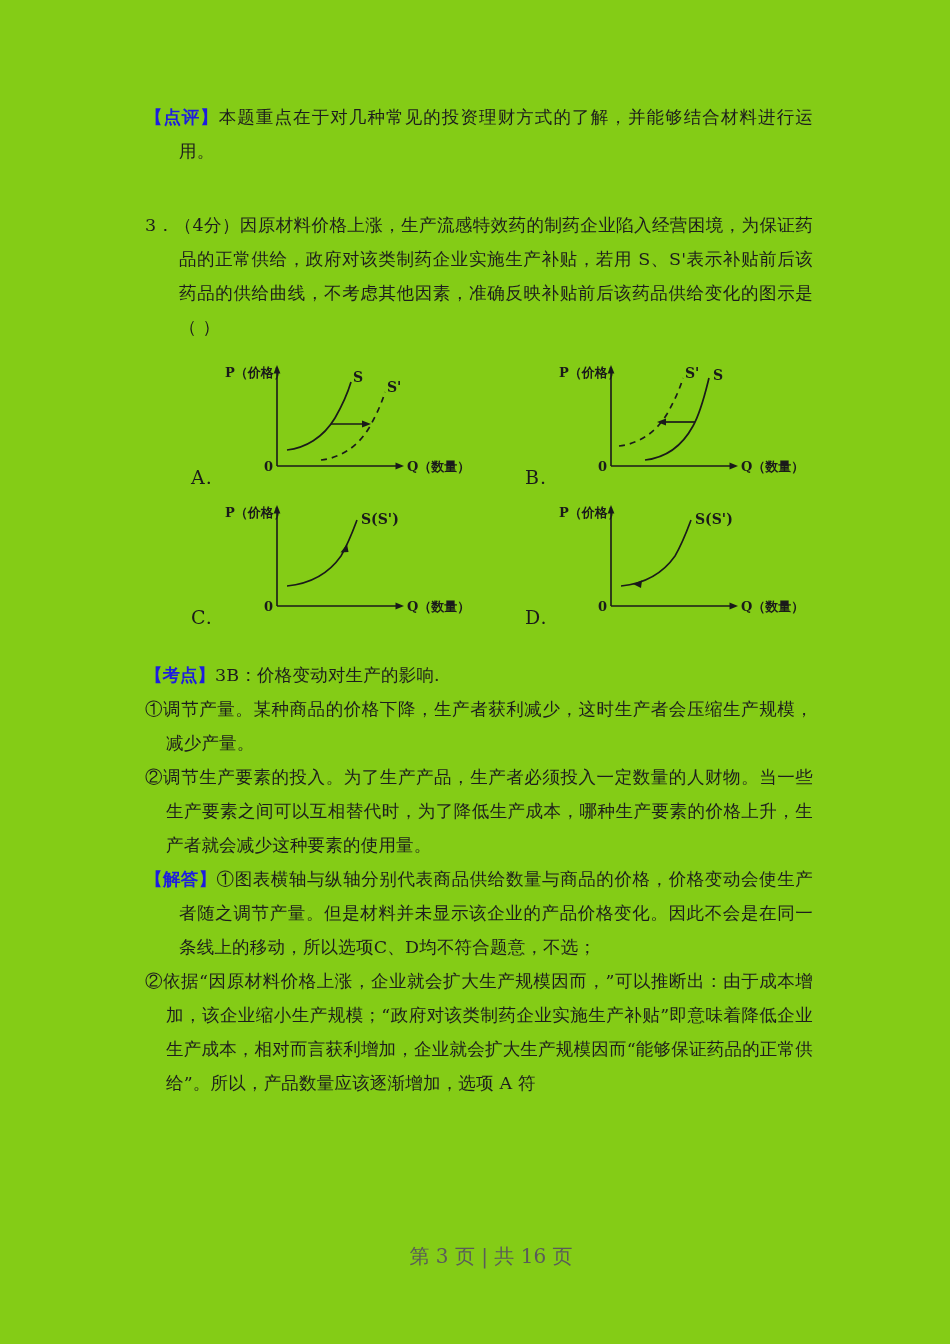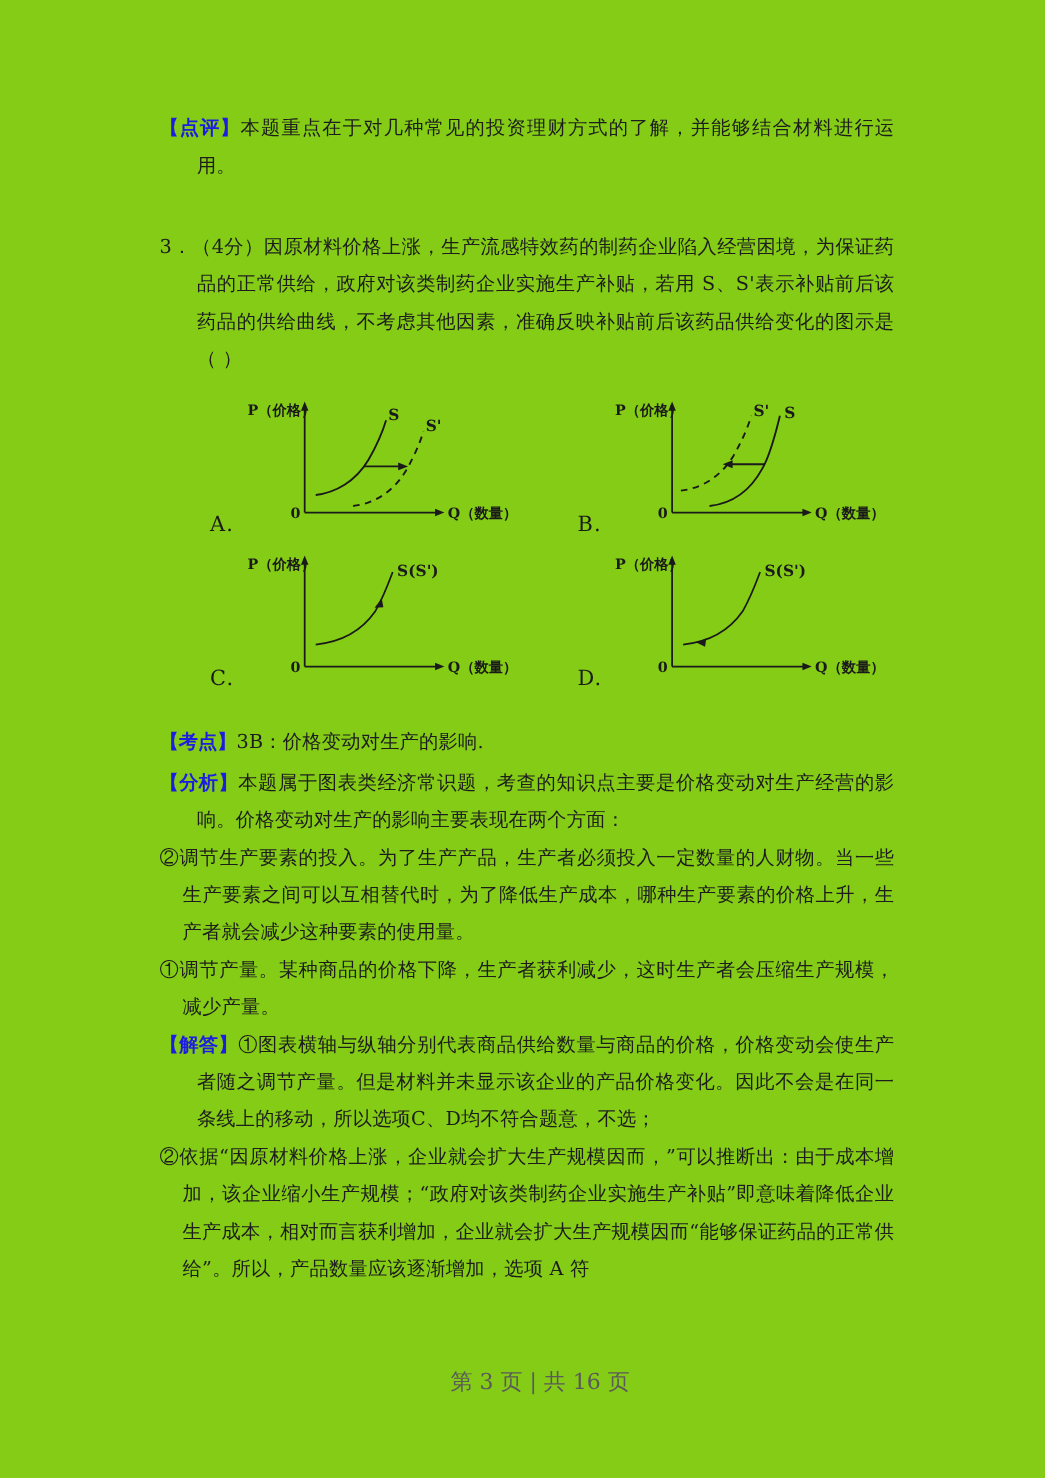--- a/index.html
+++ b/index.html
@@ -225,32 +225,29 @@
           </svg>
         </div>
       </div>
 
     </div>
 
     <p class="para hang blk-gap-md">
       <span class="tag">【考点】</span><span>3B：价格变动对生产的影响.</span>
     </p>
 
-    <p class="para hang blk-gap-sm">
-      <span class="tag">【分析】</span><span>本题属于图表类经济常识题，考查的知识点主要是价格变动对生产经营的影响。价格变动对生产的影响主要表现在两个方面：</span>
+
+    <p class="para hang-item">
+      <span>①</span><span>调节产量。某种商品的价格下降，生产者获利减少，这时生产者会压缩生产规模，减少产量。</span>
     </p>
 
     <p class="para hang-item">
       <span>②</span><span>调节生产要素的投入。为了生产产品，生产者必须投入一定数量的人财物。当一些生产要素之间可以互相替代时，为了降低生产成本，哪种生产要素的价格上升，生产者就会减少这种要素的使用量。</span>
     </p>
 
-    <p class="para hang-item">
-      <span>①</span><span>调节产量。某种商品的价格下降，生产者获利减少，这时生产者会压缩生产规模，减少产量。</span>
-    </p>
-
     <p class="para hang">
       <span class="tag">【解答】</span><span>①图表横轴与纵轴分别代表商品供给数量与商品的价格，价格变动会使生产者随之调节产量。但是材料并未显示该企业的产品价格变化。因此不会是在同一条线上的移动，所以选项C、D均不符合题意，不选；</span>
     </p>
 
     <p class="para hang-item">
       <span>②</span><span>依据“因原材料价格上涨，企业就会扩大生产规模因而，”可以推断出：由于成本增加，该企业缩小生产规模；“政府对该类制药企业实施生产补贴”即意味着降低企业生产成本，相对而言获利增加，企业就会扩大生产规模因而“能够保证药品的正常供给”。所以，产品数量应该逐渐增加，选项 A 符</span>
     </p>
 
   </div>
 

